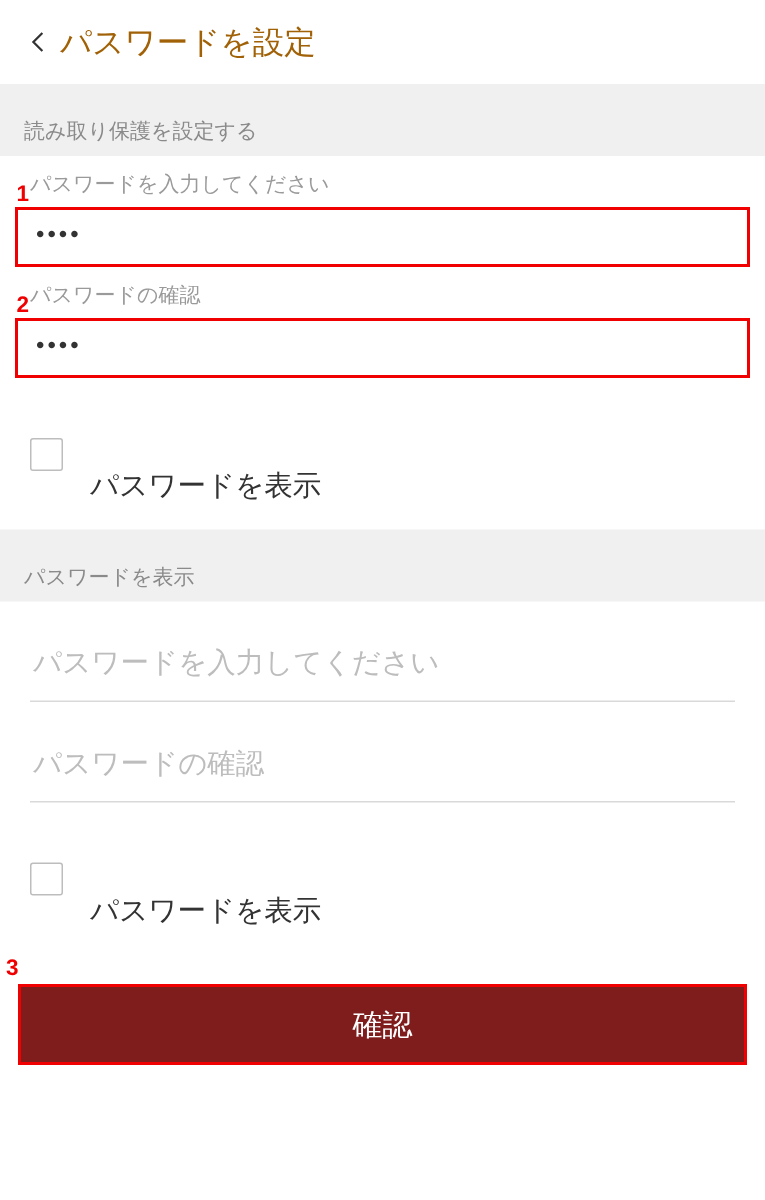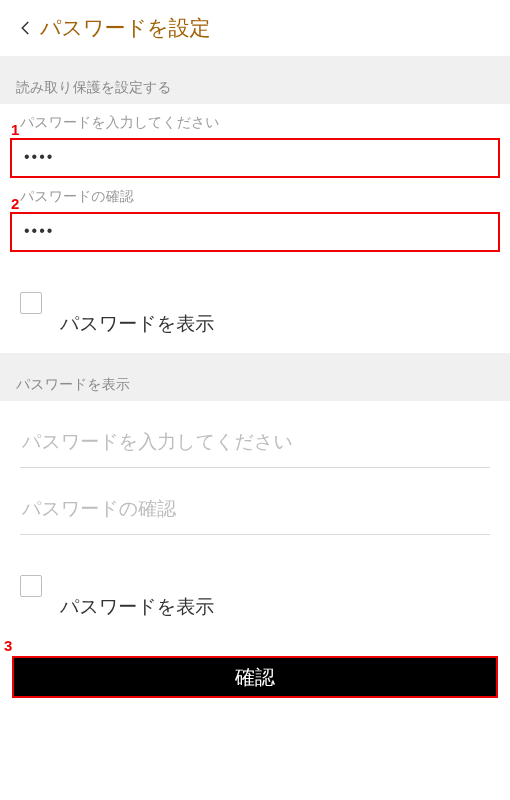--- a/index.html
+++ b/index.html
@@ -119,22 +119,22 @@
     padding: 28px 22px 12px;
     color: #bdbdbd;
     font-size: 19px;
   }
   .confirm-wrap {
     position: relative;
     margin: 20px 12px 0;
   }
   .confirm-btn {
     width: 100%;
-    height: 38px;
-    background: #000000;
+    height: 50px;
+    background: #7f1d1d;
     color: #fff;
     font-size: 20px;
     border: none;
     cursor: pointer;
   }
   .confirm-wrap .anno {
     left: -10px;
     top: -20px;
   }
   .confirm-wrap.highlight-red {

